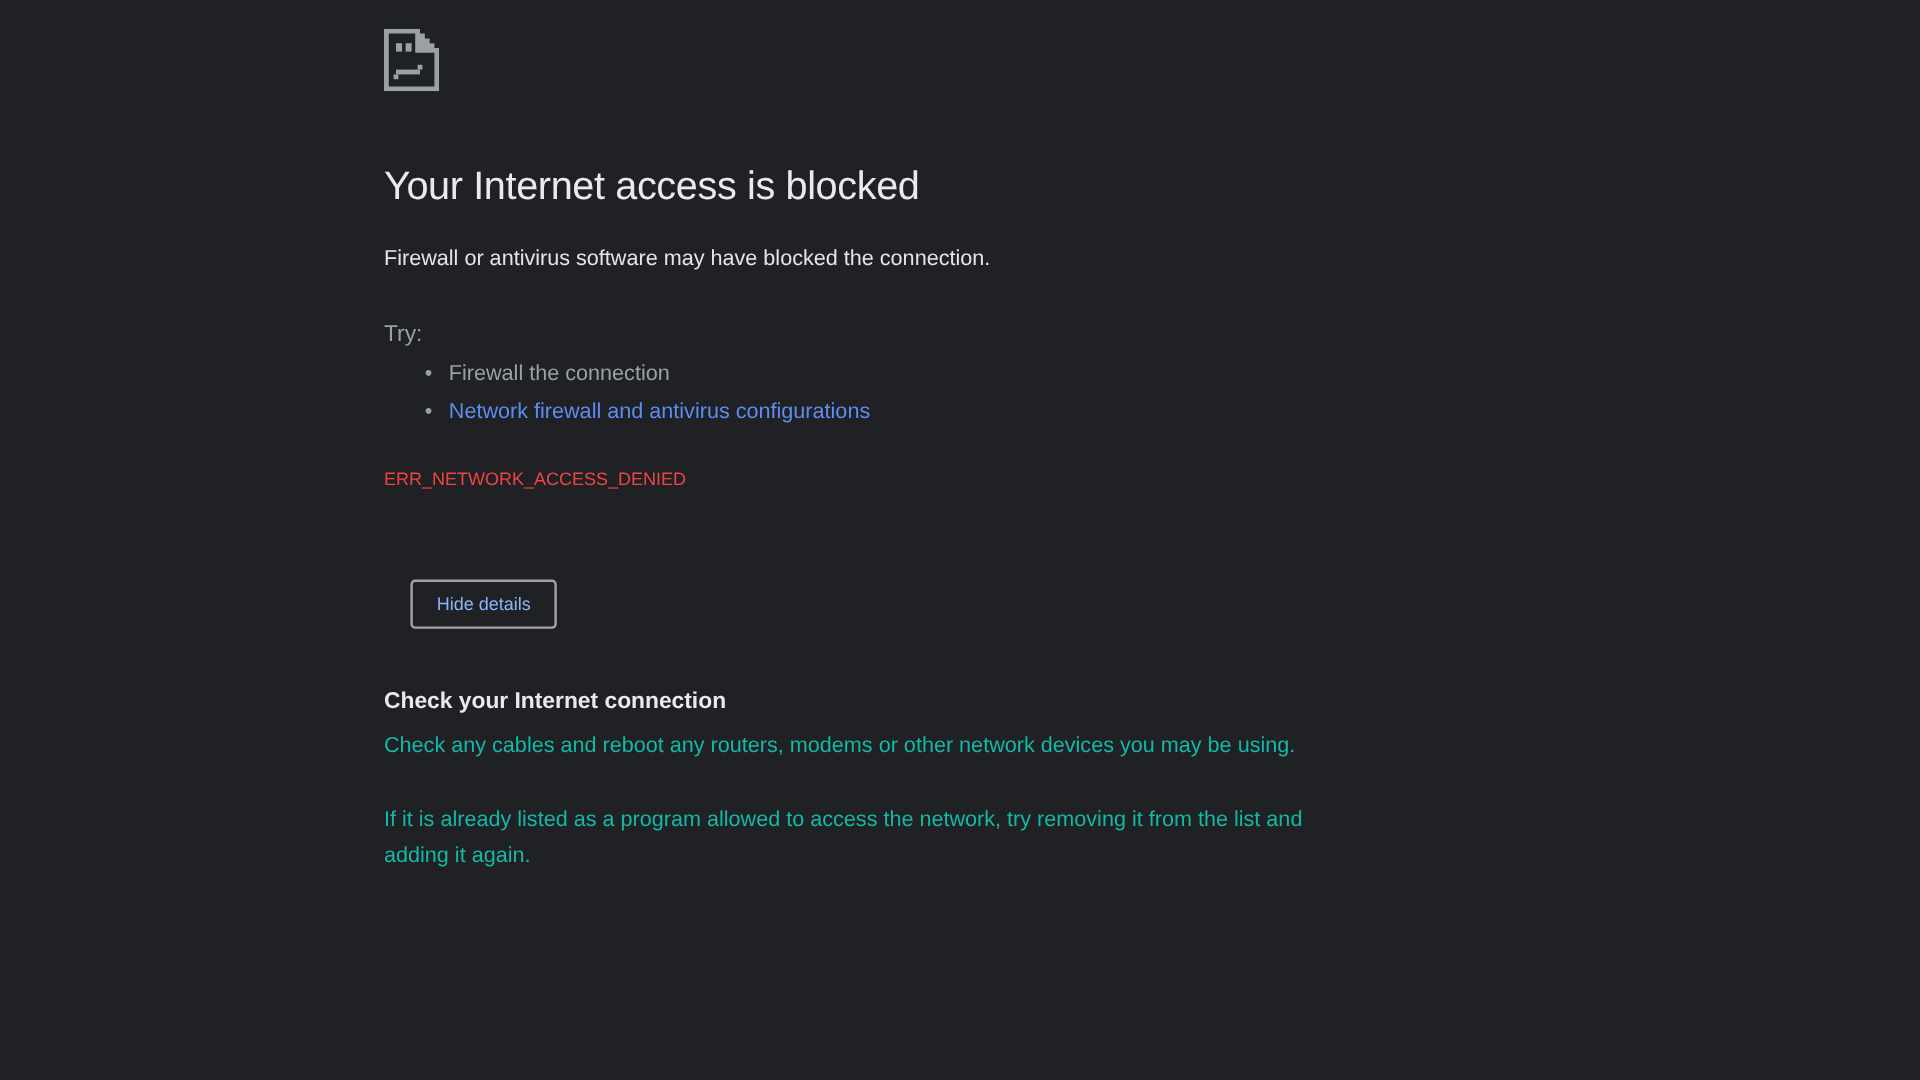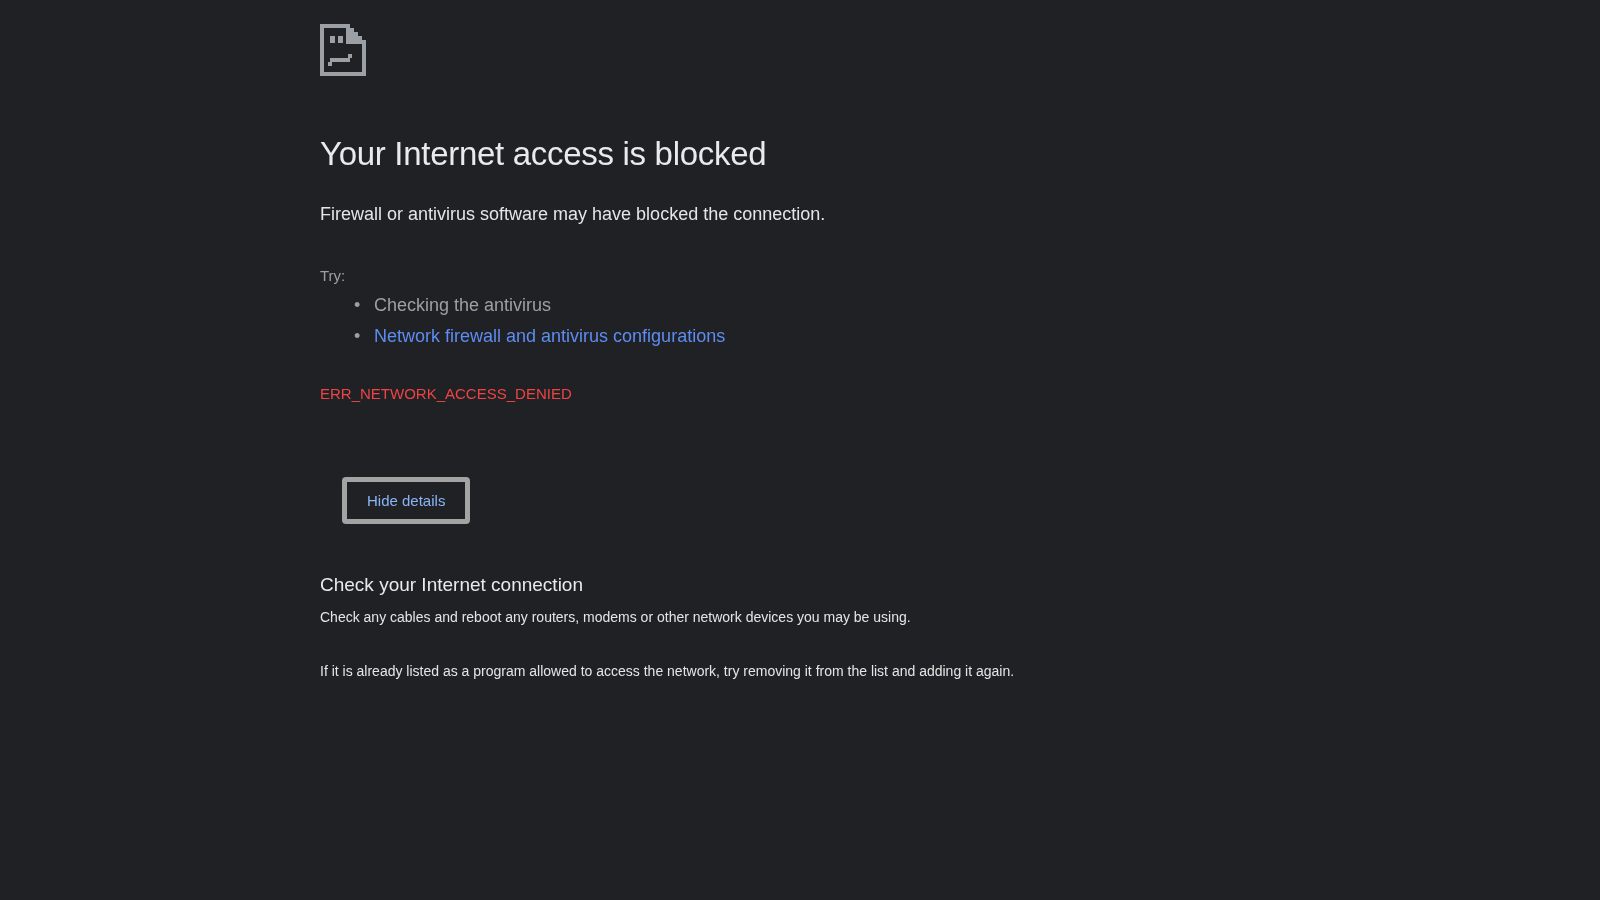--- a/index.html
+++ b/index.html
@@ -41,21 +41,21 @@
     
     .subtitle {
       color: #e5e5e5;
       font-size: 18px;
       margin-bottom: 32px;
       line-height: 1.5;
     }
     
     .try-label {
       color: #9aa0a6;
-      font-size: 15px;
+      font-size: 19px;
       margin-bottom: 6px;
       margin-top: 39px;
     }
     
     ul {
       list-style: none;
       margin-left: 38px;
       margin-bottom: 34px;
     }
     
@@ -80,44 +80,44 @@
     }
     
     .error-code {
       color: #ef4444;
       font-size: 15px;
       margin-bottom: 75px;
     }
     
     .hide-details-btn {
       background: transparent;
-      border: 5px solid #a3a3a3;
+      border: 2px solid #a3a3a3;
       color: #8ab4f8;
       font-size: 15px;
       padding: 10px 20px;
       border-radius: 4px;
       cursor: pointer;
       margin-left: 22px;
       margin-bottom: 50px;
     }
     
     .detail-section {
       margin-bottom: 30px;
     }
     
     .detail-heading {
       color: #e8eaed;
       font-size: 19px;
-      font-weight: 400;
+      font-weight: 700;
       margin-bottom: 10px;
     }
     
     .detail-text {
-      color: #e5e5e5;
-      font-size: 14px;
+      color: #14b8a6;
+      font-size: 18px;
       line-height: 1.7;
       max-width: 770px;
     }
   </style>
 </head>
 <body>
 
 <div class="container">
   
   <div class="icon-wrapper">
@@ -132,21 +132,21 @@
   </div>
   
   <h1>Your Internet access is blocked</h1>
   
   <p class="subtitle">Firewall or antivirus software may have blocked the connection.</p>
   
   <p class="try-label">Try:</p>
   
   <ul>
     <li>
-      <span>Checking the antivirus</span>
+      <span>Firewall the connection</span>
     </li>
     <li>
       <a href="#">Network firewall and antivirus configurations</a>
     </li>
   </ul>
   
   <p class="error-code">ERR_NETWORK_ACCESS_DENIED</p>
   
   <button class="hide-details-btn">Hide details</button>
   

